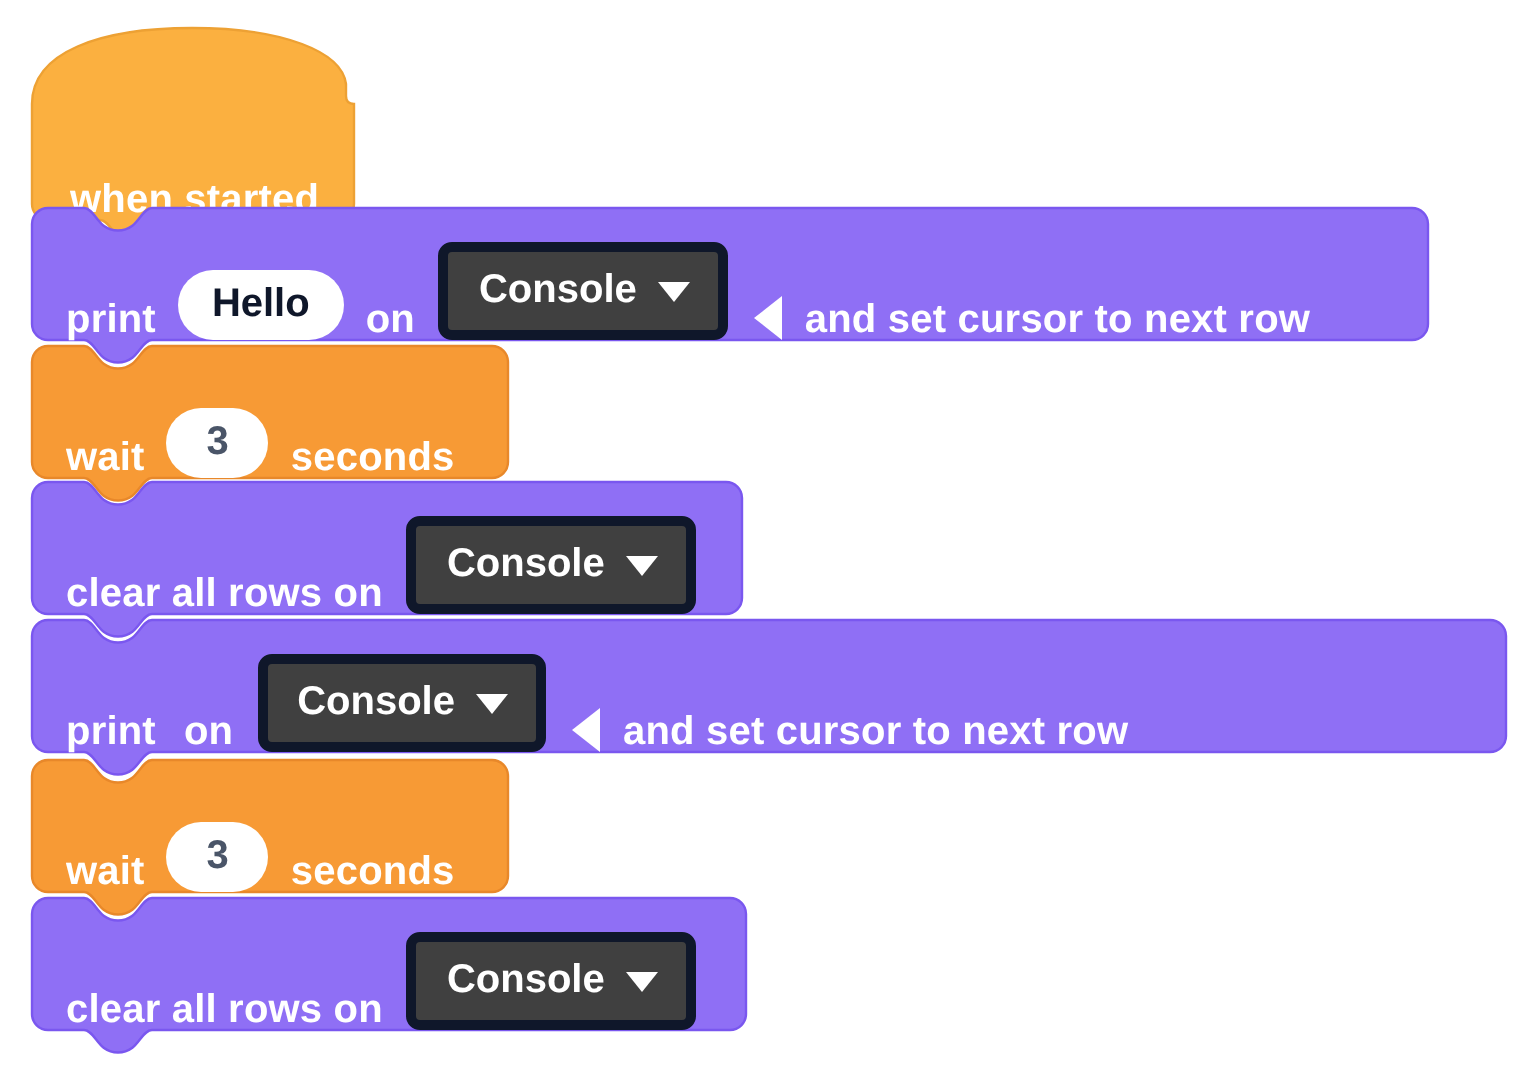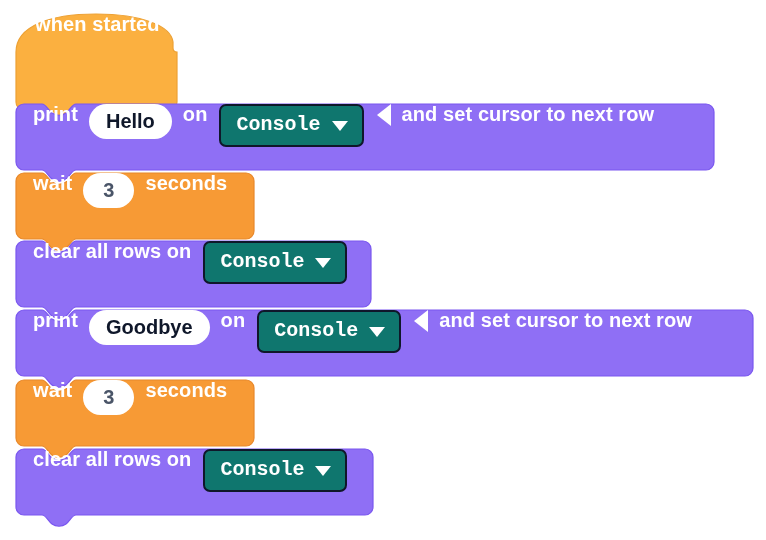--- a/index.html
+++ b/index.html
@@ -24,21 +24,21 @@
     position: absolute;
   }
   .blk svg {
     position: absolute;
     left: 0; top: 0;
     overflow: visible;
   }
   .row {
     position: absolute;
     display: flex;
-    align-items: flex-start;
+    align-items: flex-end;
     height: 100%;
     white-space: nowrap;
     pointer-events: none;
   }
   .lbl {
     color: #ffffff;
     font-size: 20px;
     font-weight: bold;
     letter-spacing: 0.1px;
     line-height: 1;
@@ -73,23 +73,22 @@
     align-items: center;
     gap: 11px;
     border-radius: 7px;
     padding: 9px 14px 10px 15px;
     margin: 0 5px;
     line-height: 1;
     pointer-events: auto;
     cursor: pointer;
   }
   .dd-purple {
-    background: #0f766e;
-    border: 2px solid #0f172a;
-    font-family: Liberation Mono, monospace;
+    background: #404040;
+    border: 5px solid #0f172a;
   }
   .dd-label {
     color: #ffffff;
     font-size: 20px;
     font-weight: bold;
     line-height: 1;
   }
   .caret {
     width: 0; height: 0;
     border-left: 8px solid transparent;
@@ -207,21 +206,20 @@
              C733.4,0 737,3.6 737,8
              L737,58
              C737,62.4 733.4,66 729,66
              L60,66
              C56,66 54,72 50,75 C46,78 40,78 36,75 C32,72 30,66 26,66
              L8,66
              C3.6,66 0,62.4 0,58 Z" fill="#8f6ff5" stroke="#7a57ef" stroke-width="1.2"></path>
   </svg>
   <div class="row" style="left:10px; top:0; height:66px;">
     <span class="lbl">print</span>
-    <span class="txtfield">Goodbye</span>
     <span class="lbl">on</span>
     <span class="dropdown dd-purple">
       <span class="dd-label">Console</span>
       <span class="caret"></span>
     </span>
     <span class="ltri"></span>
     <span class="lbl">and set cursor to next row</span>
   </div>
 </div>
 

